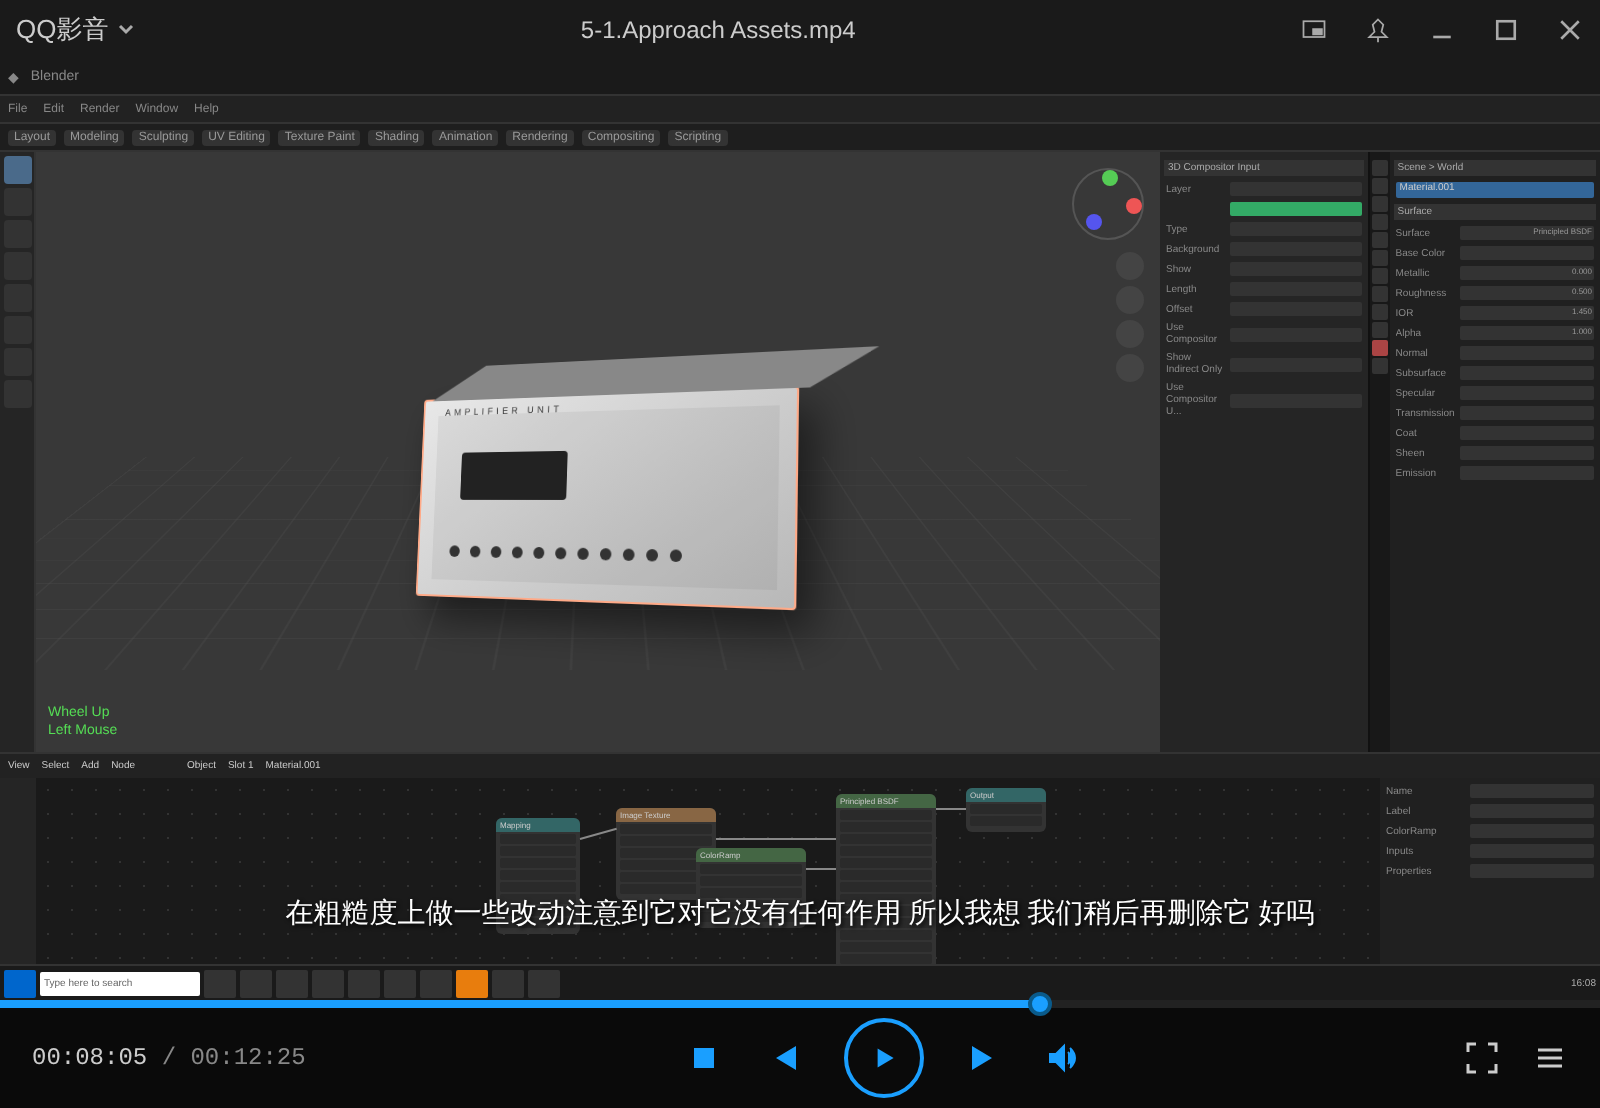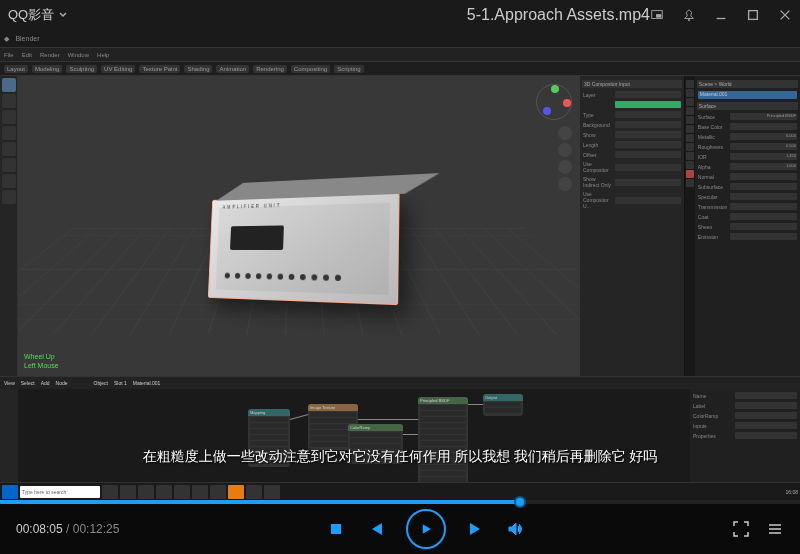--- a/index.html
+++ b/index.html
@@ -1,21 +1,21 @@
 <!DOCTYPE html>
 <html><head>
   <meta charset="utf-8">
   <style>
     * { margin: 0; padding: 0; box-sizing: border-box; }
     body { width: 800px; height: 554px; background: #000; font-family: "Microsoft YaHei", sans-serif; color: #ccc; overflow: hidden; }
     
     
     .titlebar { height: 30px; background: #1a1a1a; display: flex; align-items: center; padding: 0 8px; font-size: 13px; }
     .app-name { color: #ccc; display: flex; align-items: center; gap: 4px; }
-    .video-title { flex: 1; text-align: right; color: #ccc; font-size: 16px; }
+    .video-title { flex: 1; text-align: center; color: #ccc; font-size: 12px; }
     .win-controls { display: flex; gap: 18px; align-items: center; }
     .win-btn { width: 14px; height: 14px; color: #aaa; cursor: pointer; display: flex; align-items: center; justify-content: center; }
     .win-btn svg { width: 14px; height: 14px; }
     
     
     .video-area { height: 470px; background: #2a2a2a; position: relative; overflow: hidden; }
     
     
     .blender-top { height: 18px; background: #1a1a1a; border-bottom: 1px solid #333; display: flex; align-items: center; padding: 0 4px; gap: 6px; font-size: 7px; color: #888; }
     .blender-menu { height: 14px; background: #222; border-bottom: 1px solid #333; display: flex; padding: 0 4px; gap: 8px; font-size: 6px; color: #888; align-items: center; }
@@ -95,21 +95,21 @@
     .taskbar { position: absolute; bottom: 0; left: 0; right: 0; height: 18px; background: #1a1a1a; display: flex; align-items: center; padding: 0 2px; gap: 2px; border-top:1px solid #333;}
     .task-item { width: 16px; height: 14px; background: #333; border-radius: 1px; }
     .task-search { width: 80px; height: 12px; background: #fff; border-radius: 1px; font-size:5px; color:#666; padding:0 2px; display:flex; align-items:center;}
     .task-tray { margin-left: auto; display: flex; gap: 4px; align-items: center; font-size: 5px; color: #aaa; }
     
     
     .progress-bar { height: 4px; background: #222; position: relative; }
     .progress-fill { position: absolute; left: 0; top: 0; height: 100%; background: #1a9fff; }
     .progress-thumb { position: absolute; top: -4px; width: 12px; height: 12px; background: #1a9fff; border-radius: 50%; border: 2px solid #0a5a8a; }
     
-    .controls { height: 50px; background: #0a0a0a; display: flex; align-items: center; padding: 0 16px; }
+    .controls { height: 50px; background: #0a0a0a; display: flex; align-items: center; padding: 0 16px; font-family: Liberation Mono, monospace; }
     .time-display { font-size: 12px; color: #888; }
     .time-current { color: #ccc; }
     .center-controls { flex: 1; display: flex; justify-content: center; align-items: center; gap: 20px; }
     .ctrl-btn { width: 20px; height: 20px; color: #1a9fff; cursor: pointer; display:flex; align-items:center; justify-content:center;}
     .play-btn { width: 40px; height: 40px; border: 2px solid #1a9fff; border-radius: 50%; display: flex; align-items: center; justify-content: center; cursor: pointer; }
     .play-btn svg { width: 16px; height: 16px; fill: #1a9fff; }
     .right-controls { display: flex; gap: 16px; align-items: center; }
     .vol-icon { width: 18px; height: 18px; color: #ccc; }
   </style>
 </head>

